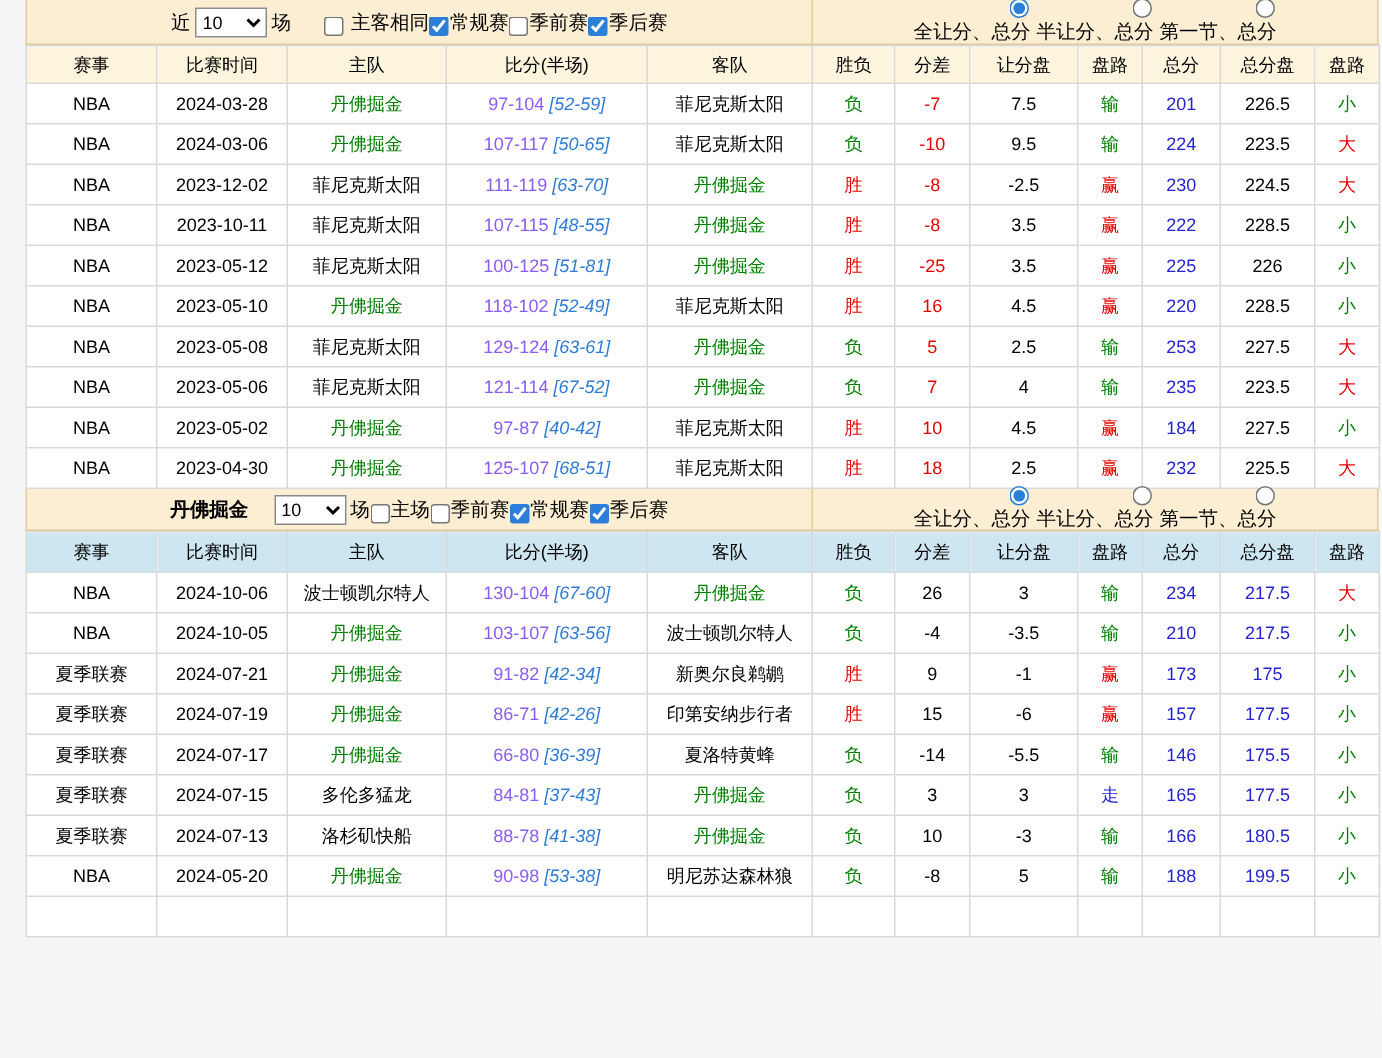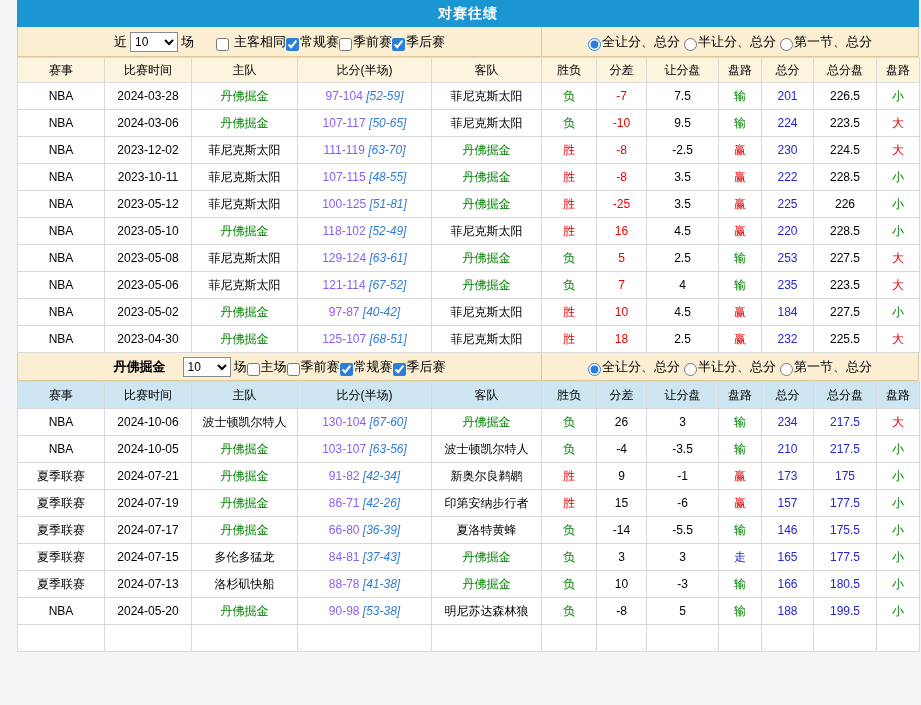--- a/index.html
+++ b/index.html
@@ -32,21 +32,21 @@
   .filter-left select {
     font-size:12px; height:20px; margin:0 3px; width:48px;
     border:1px solid #8a8a8a; background:#fff;
   }
   .gap { display:inline-block; width:22px; }
   label.cb, label.rd { display:flex; align-items:flex-end; cursor:default; }
   label.cb input, label.rd input {
     width:13px; height:13px; margin:0 1px 0 0; accent-color:#2b7fd9;
   }
   label.cb.spaced input { margin-right:5px; }
-  label.rd { margin:0 2px; }
+  label.rd { margin:0 2px;flex-direction:column; }
   .team-bold { font-weight:bold; margin-right:14px; }
 
   table { width:902px; border-collapse:collapse; table-layout:fixed;padding-left:37px; }
   th, td {
     border:1px solid #d9d9d9; text-align:center; padding:0;
     font-size:12px; font-weight:normal; overflow:hidden; white-space:nowrap;
   }
   th { height:25px; }
   #t1 th { background:#fdf4de; }
   #t2 th { background:#cde6f2; height:27px; }
@@ -63,23 +63,20 @@
     height:30px; line-height:30px; text-align:center; background:#fff;
     border-left:1px solid #d9d9d9; border-right:1px solid #d9d9d9;
     font-size:13px;
   }
 </style>
 </head>
 <body>
 
 <div class="content">
 
-  <div class="section-header">
-    <span>对赛往绩</span>
-  </div>
 
   <div class="filter-bar">
     <div class="filter-left">
       <span>近</span>
       <select>
         <option>10</option>
       </select>
       <span>场</span>
       <span class="gap"></span>
       <label class="cb spaced">

